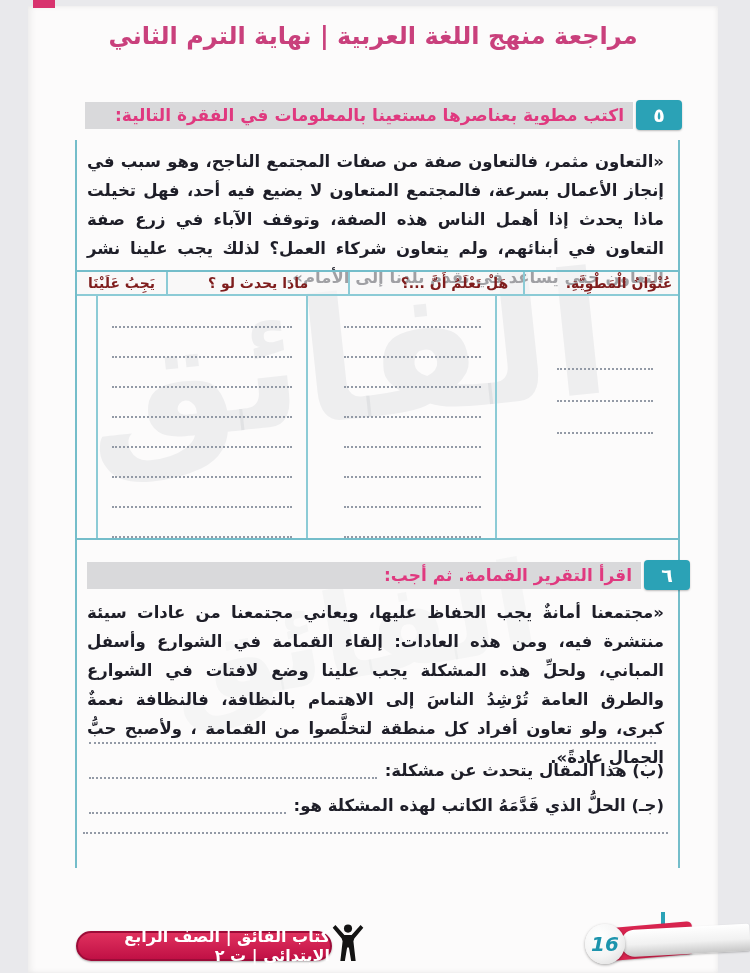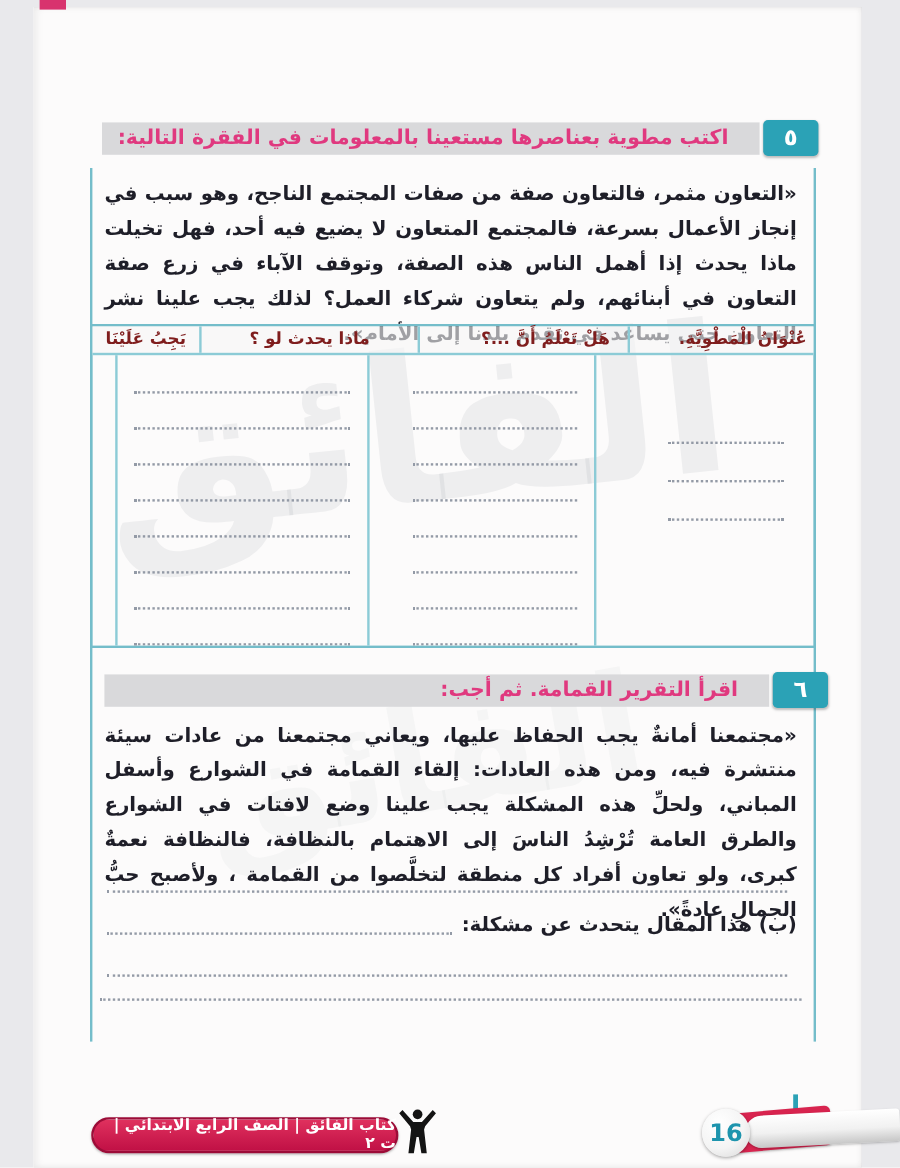--- a/index.html
+++ b/index.html
@@ -19,21 +19,21 @@
   .watermark2{position:absolute;top:560px;right:180px;font-size:120px;font-weight:bold;
         color:rgba(120,130,140,0.05);transform:rotate(-10deg);pointer-events:none;z-index:0;}
 
   
   .sec-row{display:flex;direction:rtl;align-items:center;gap:3px;}
   .sec5-row{position:absolute;top:94px;right:36px;left:57px;}
   .num-box{width:46px;height:30px;background:#2ba2b6;border-radius:4px;color:#fff;
         font-size:19px;font-weight:bold;display:flex;align-items:center;justify-content:center;
         box-shadow:0 1px 2px rgba(0,0,0,.25);flex:0 0 auto;}
   .sec-bar{flex:1;height:27px;background:#d9d9db;display:flex;align-items:center;
-        padding-right:26px;color:#e0397f;font-weight:bold;font-size:17px;}
+        padding-right:9px;color:#e0397f;font-weight:bold;font-size:17px;}
 
   
   .content-frame{position:absolute;top:134px;left:47px;width:601px;height:728px;
         border-left:2px solid #74bdca;border-right:2px solid #74bdca;direction:rtl;z-index:1;}
   .para{position:absolute;left:10px;right:14px;color:#1e1e28;font-weight:bold;
         font-size:16.5px;line-height:29px;text-align:justify;}
   .para5{top:7px;}
   .para6{top:458px;}
 
   
@@ -61,42 +61,43 @@
   .q-row{display:flex;direction:rtl;align-items:flex-end;height:35px;color:#1e1e28;
         font-weight:bold;font-size:16.5px;}
   .q-label{white-space:nowrap;line-height:30px;}
   .q-fill{flex:1;border-bottom:2px dotted #939aa6;margin:0 8px 7px 2px;}
   .long-dotted{position:absolute;top:692px;left:6px;right:10px;border-bottom:2px dotted #939aa6;}
 
   
   .footer-pill{position:absolute;left:76px;bottom:12px;width:252px;height:26px;
         background:linear-gradient(180deg,#e0315e 0%,#c01045 100%);
         border:2px solid #9c0c38;border-radius:16px;color:#fff;display:flex;align-items:center;
-        justify-content:center;font-size:13px;font-weight:bold;direction:rtl;
+        justify-content:center;font-size:16px;font-weight:bold;direction:rtl;
         box-shadow:0 1px 2px rgba(0,0,0,.3);}
   .footer-logo{position:absolute;left:330px;bottom:10px;width:36px;height:40px;}
-  .page-ribbon{position:absolute;right:0;bottom:6px;width:165px;height:50px;}
+  .page-ribbon{position:absolute;right:0;bottom:6px;width:165px;height:50px;font-style:italic;}
   .ribbon-band{position:absolute;left:14px;top:8px;width:94px;height:33px;background:#d8244f;
         border-radius:5px;transform:rotate(-5deg);box-shadow:0 1px 2px rgba(0,0,0,.25);}
   .ribbon-roll{position:absolute;left:36px;top:10px;width:129px;height:27px;
         background:linear-gradient(180deg,#ffffff 0%,#f1f1f1 55%,#c7c7c7 100%);
         border-radius:14px 3px 3px 14px;transform:rotate(-3deg);
         box-shadow:0 1px 2px rgba(0,0,0,.25);}
   .ribbon-tick{position:absolute;left:76px;top:-5px;width:4px;height:13px;background:#2ba2b6;}
   .ribbon-circle{position:absolute;left:0;top:7px;width:40px;height:40px;border-radius:50%;
         background:radial-gradient(circle at 35% 30%,#ffffff 0%,#f4f4f4 55%,#d8d8d8 100%);
         box-shadow:0 1px 3px rgba(0,0,0,.35);display:flex;align-items:center;justify-content:center;
         color:#1d94ad;font-weight:bold;font-size:20px;}
 </style>
 </head>
 <body>
 
 <div class="canvas">
   <div class="page">
 
+    <div class="header-title">مراجعة منهج اللغة العربية | نهاية الترم الثاني</div>
 
     <div class="watermark">الفائق</div>
     <div class="watermark2">الفائق</div>
 
     <div class="sec-row sec5-row">
       <div class="num-box">٥</div>
       <div class="sec-bar">اكتب مطوية بعناصرها مستعينا بالمعلومات في الفقرة التالية:</div>
     </div>
 
     <div class="content-frame">
@@ -158,20 +159,21 @@
 
       <div class="questions">
         <div class="q-row">
           <span class="q-fill"></span>
         </div>
         <div class="q-row">
           <span class="q-label">(ب) هذا المقال يتحدث عن مشكلة:</span>
           <span class="q-fill"></span>
         </div>
         <div class="q-row">
+          <span class="q-label">(جـ) الحلُّ الذي قَدَّمَهُ الكاتب لهذه المشكلة هو:</span>
           <span class="q-fill"></span>
         </div>
       </div>
       <div class="long-dotted"></div>
     </div>
   </div>
 
   <div class="corner-mark"></div>
 
   <div class="footer-pill">كتاب الفائق | الصف الرابع الابتدائي | ت ٢</div>

